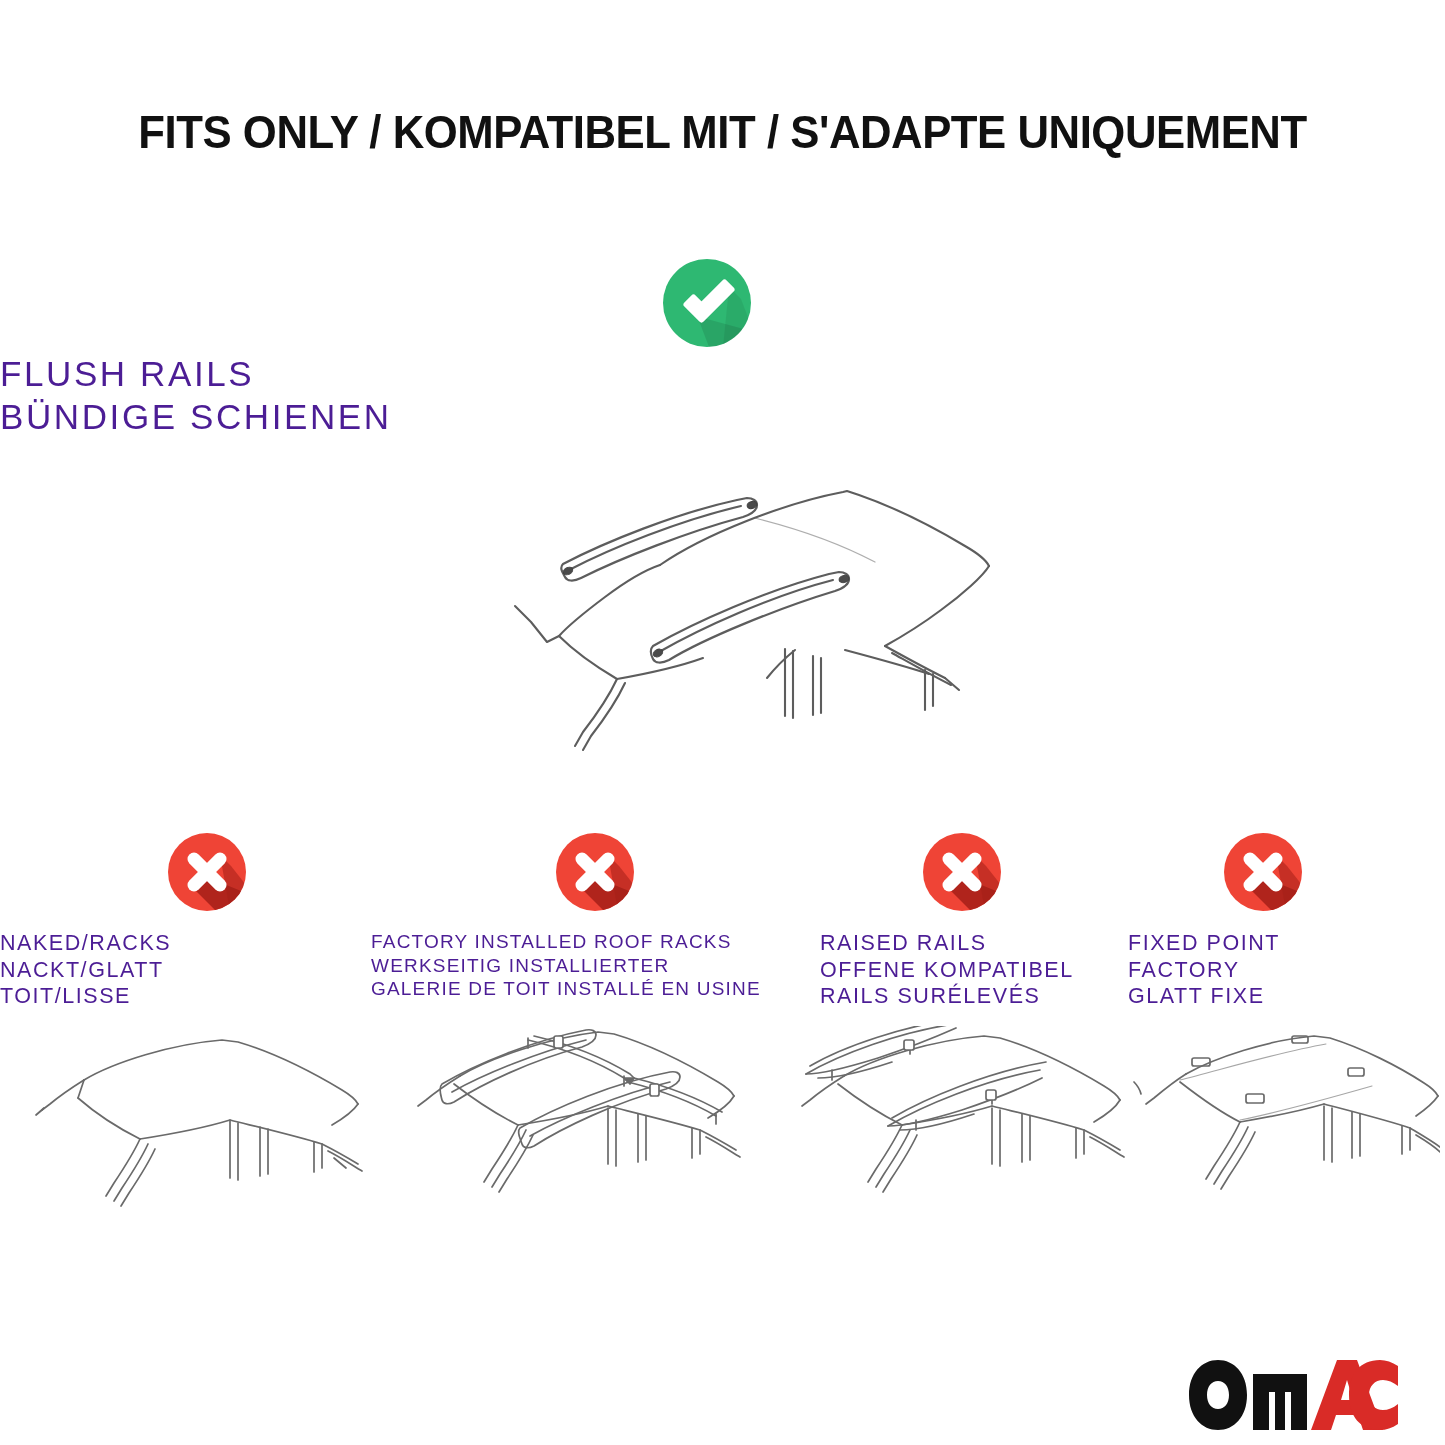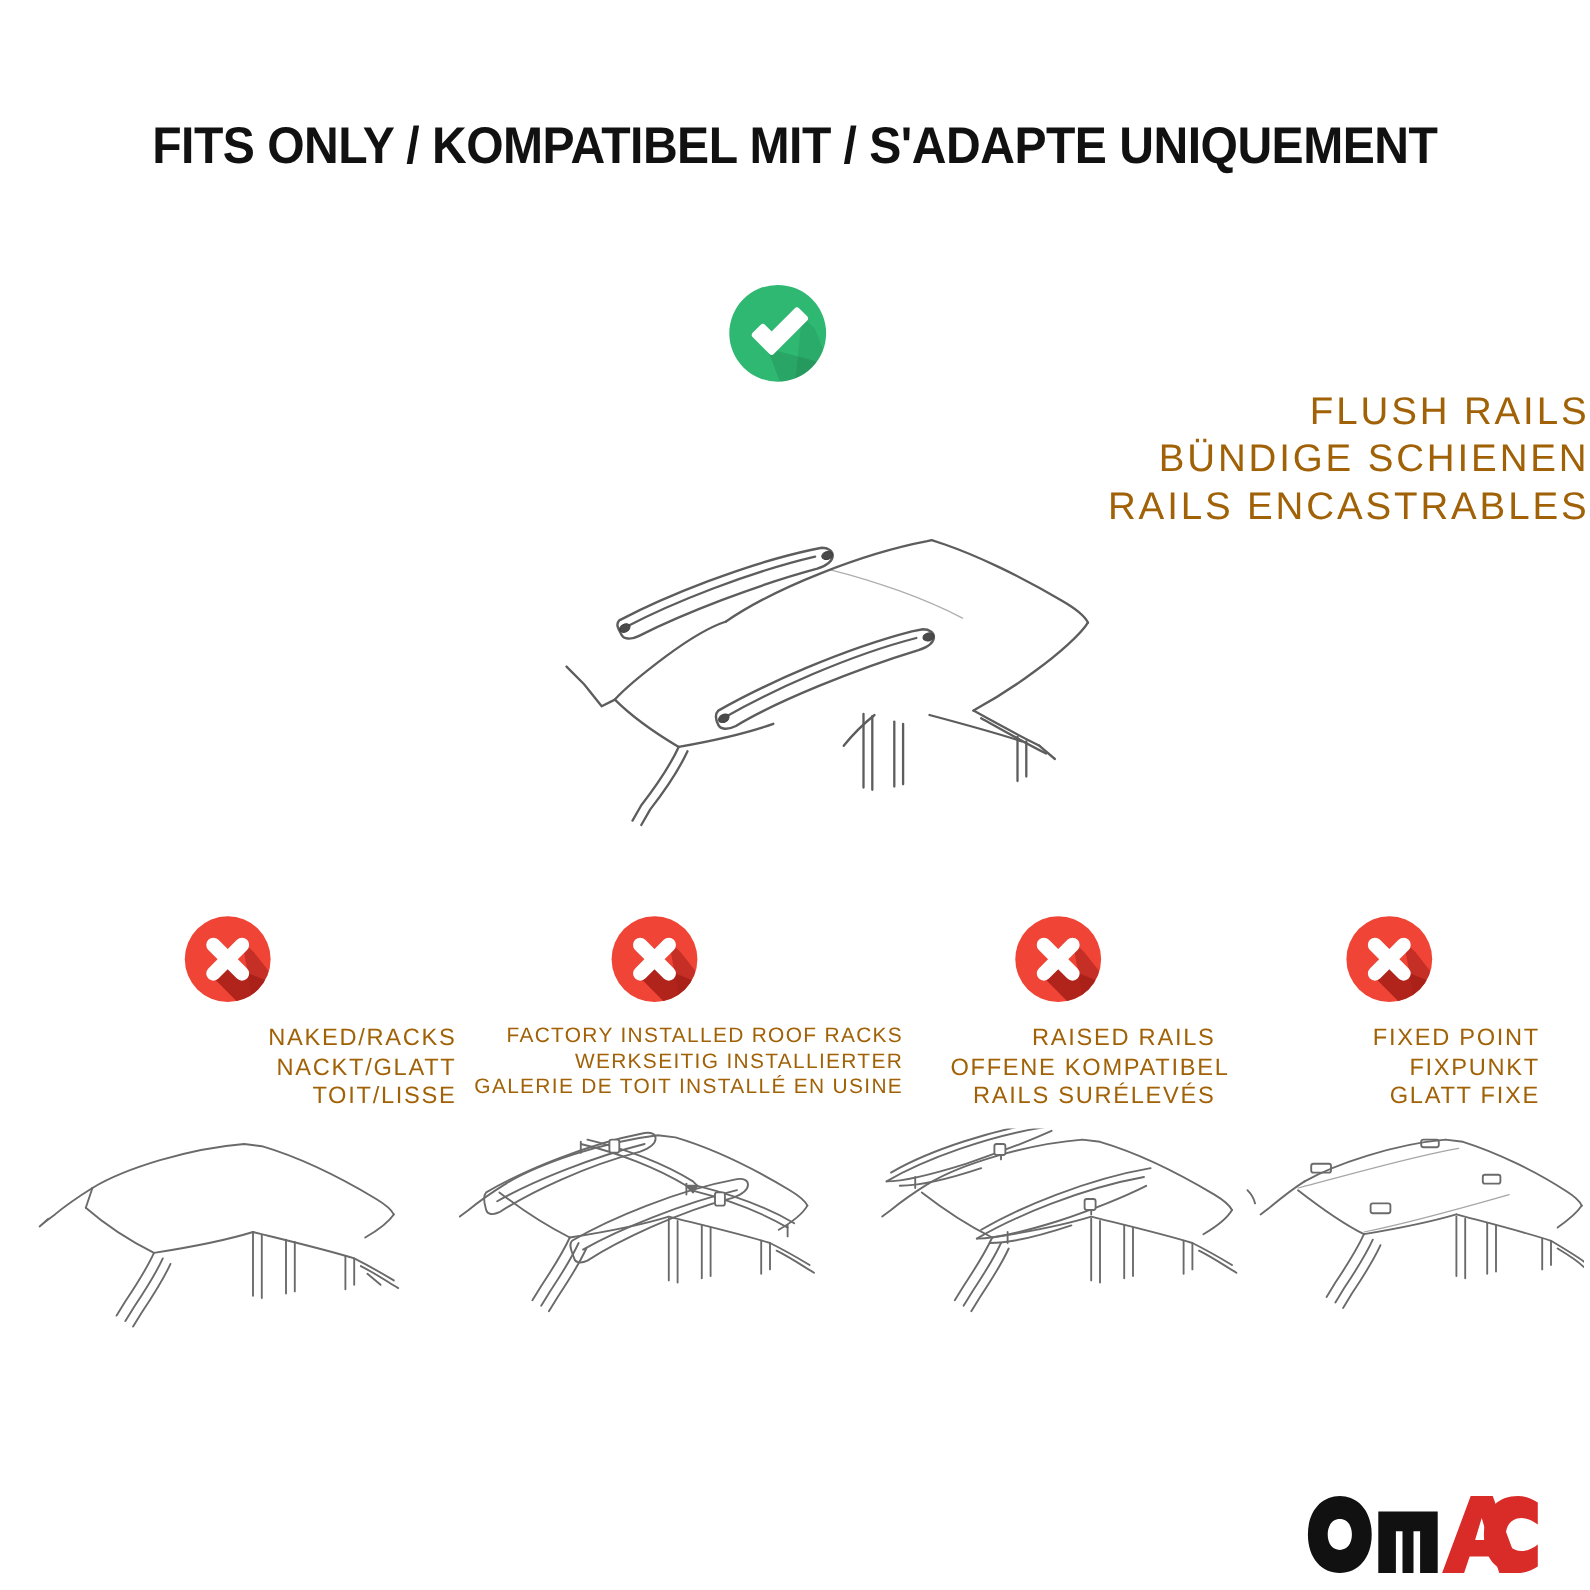--- a/index.html
+++ b/index.html
@@ -47,25 +47,24 @@
   }
   .badge .shadow {
     position: absolute;
     left: 0; top: 0; width: 100%; height: 100%;
   }
 
   
   .lite {
     font-family: "Liberation Sans", sans-serif;
     font-weight: 300;
-    color: #a16207;
+    color: #4c1d95;
     letter-spacing: 2.2px;
-    text-align: right;
+    text-align: left;
     line-height: 1.24;
-    padding-left: 44px;
   }
 
   .ok-label {
     position: absolute;
     left: 0; right: 0;
     top: 352px;
     font-size: 35px;
     letter-spacing: 2.6px;
   }
   .ok-label div { white-space: nowrap; }
@@ -105,21 +104,20 @@
       <path d="M66 28 L78 40 L88 66 L88 88 L60 88 Z" fill="#000000" opacity="0.07"></path>
     </svg>
     <svg class="shadow" viewBox="0 0 88 88">
       <path d="M23.5 45.5 L30.5 38.5 L38.5 46.5 L61.5 23.5 L68.5 30.5 L38.5 60.5 Z" fill="#ffffff" stroke="#ffffff" stroke-width="6" stroke-linejoin="round" stroke-linecap="round"></path>
     </svg>
   </div>
 
   <div class="lite ok-label">
     <div>FLUSH RAILS</div>
     <div>BÜNDIGE SCHIENEN</div>
-    <div>RAILS ENCASTRABLES</div>
   </div>
 
   <svg class="hero-art" viewBox="0 0 560 290">
     <g fill="none" stroke="#5d5d5d" stroke-width="2.1" stroke-linejoin="round" stroke-linecap="round">
 
       <path d="M205 95 C250 64 330 33 388 22 L392 21 L404 25 C430 34 470 52 510 76
                C524 84 531 90 534 96"></path>
       <path d="M534 96 C528 106 508 124 486 140 C470 152 448 166 430 176"></path>
       <path d="M205 95 C190 100 170 112 150 127 C130 142 112 157 104 166"></path>
       <path d="M104 166 L92 172 L76 152 L60 136"></path>
@@ -333,21 +331,21 @@
     </svg>
     <svg class="shadow" viewBox="0 0 78 78">
       <g stroke="#ffffff" stroke-width="13" stroke-linecap="round">
         <line x1="26" y1="26" x2="52" y2="52"></line>
         <line x1="52" y1="26" x2="26" y2="52"></line>
       </g>
     </svg>
   </div>
   <div class="lite col-label" style="left:1128px; width:272px;">
     <div>FIXED POINT</div>
-    <div>FIXPUNKT</div>
+    <div>FACTORY</div>
     <div>GLATT FIXE</div>
   </div>
   <svg class="col-art" style="left:1140px; top:1028px; width:300px; height:200px;" viewBox="0 0 300 200">
     <g fill="none" stroke="#6a6a6a" stroke-width="1.7" stroke-linejoin="round" stroke-linecap="round">
       <path d="M46 46 C74 30 128 12 174 8 L190 10 C222 20 258 38 284 55 C292 60 296 64 298 68"></path>
       <path d="M298 68 C294 74 286 81 276 88"></path>
       <path d="M46 46 C38 51 26 60 14 70 L6 76"></path>
       <path d="M40 54 C58 68 80 84 100 94"></path>
       <path d="M100 94 C94 107 84 123 74 138 L66 151"></path>
       <path d="M108 99 C102 112 92 128 82 143 L74 156"></path>

